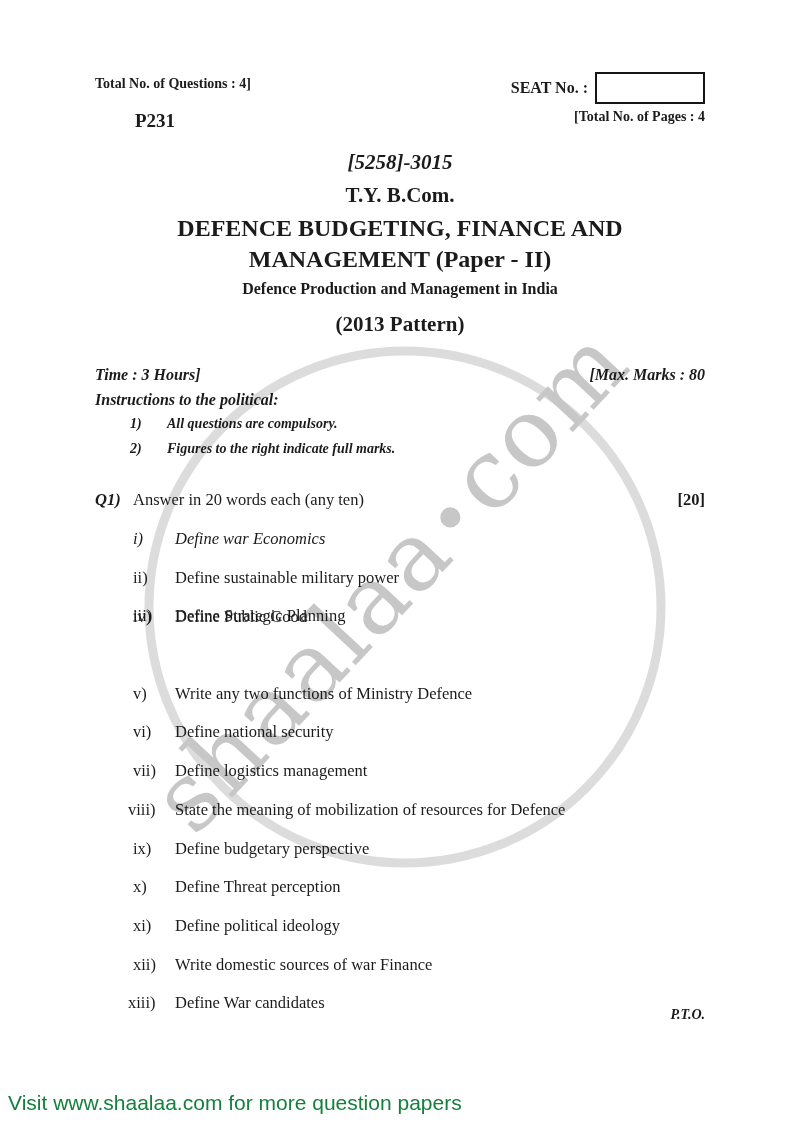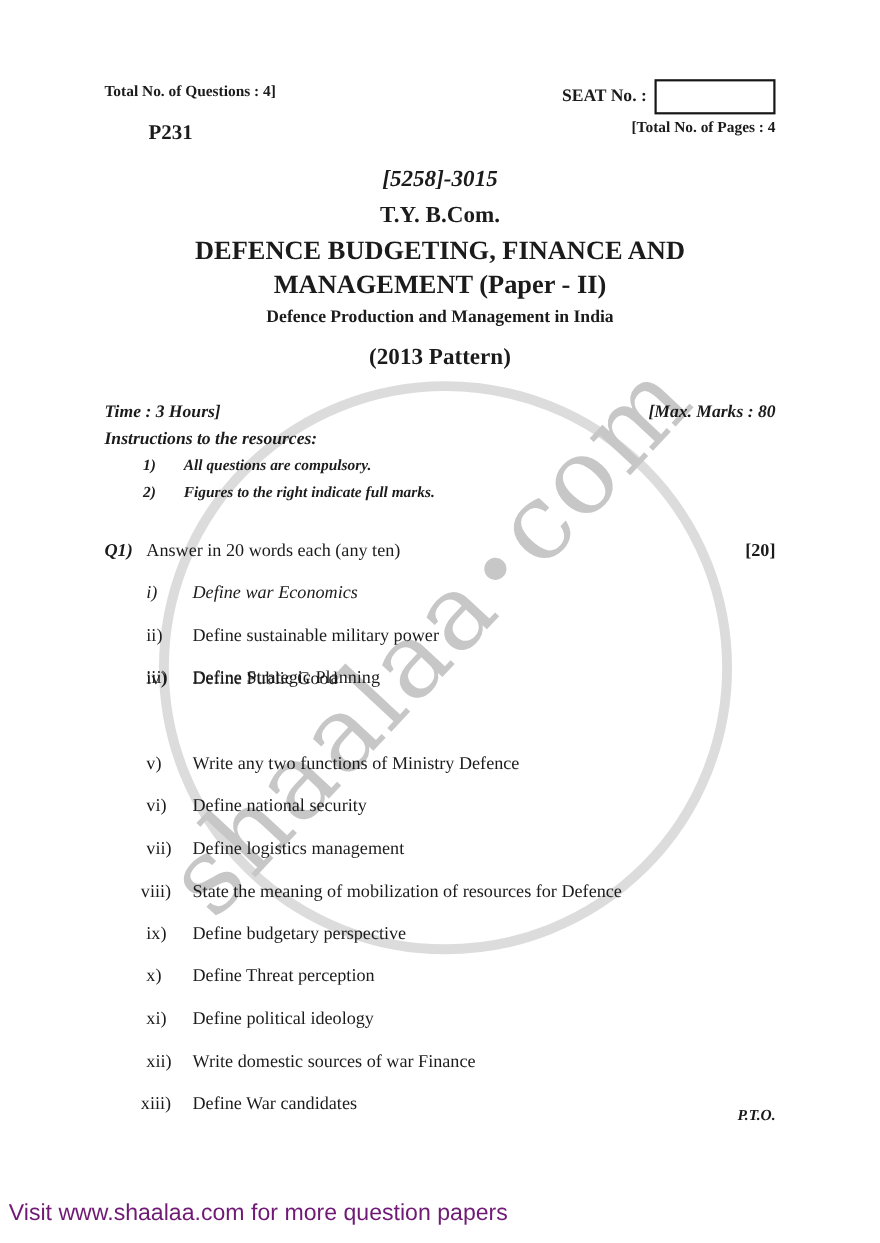--- a/index.html
+++ b/index.html
@@ -34,21 +34,21 @@
     transform:translate(-50%,-50%) rotate(-47deg);
     font-family:"DejaVu Serif",serif;font-size:96px;color:#c7c7c7;
     letter-spacing:2px;white-space:nowrap;
   }
   .wm-dot{font-size:0.72em;vertical-align:0.08em;padding:0 4px;}
   .content{position:relative;z-index:2;}
   .content .abs{z-index:2;}
   
   .footer{
     position:absolute;left:8px;top:1091px;z-index:3;
-    font-family:"Liberation Sans",sans-serif;font-size:21px;color:#701a75;
+    font-family:"Liberation Sans",sans-serif;font-size:21px;color:#15803d;
   }
 </style>
 </head>
 <body>
 
 <div class="page">
 
   <svg class="wm-layer" width="800" height="1130" viewBox="0 0 800 1130">
     <circle cx="405" cy="607" r="256" fill="none" stroke="#d8d8d8" stroke-width="9" opacity="0.9"></circle>
   </svg>
@@ -73,21 +73,21 @@
     <div class="abs center b sz24" style="top:215px;">DEFENCE BUDGETING, FINANCE AND</div>
     <div class="abs center b sz24" style="top:246px;">MANAGEMENT (Paper - II)</div>
     <div class="abs center b sz23" style="top:280px;">Defence Production and Management in India</div>
     <div class="abs center b sz21" style="top:312px;">(2013 Pattern)</div>
 
     <div class="abs meta-row">
       <span class="bi sz16">Time : 3 Hours]</span>
       <span class="bi sz16">[Max. Marks : 80</span>
     </div>
 
-    <div class="abs bi sz16" style="left:95px;top:391px;">Instructions to the resources:</div>
+    <div class="abs bi sz16" style="left:95px;top:391px;">Instructions to the political:</div>
 
     <div class="abs instr bi sz15" style="top:416px;">
       <span class="num">1)</span><span>All questions are compulsory.</span>
     </div>
     <div class="abs instr bi sz15" style="top:441px;">
       <span class="num">2)</span><span>Figures to the right indicate full marks.</span>
     </div>
 
     <div class="abs q1row sz17">
       <span class="qlbl bi">Q1)</span><span>Answer in 20 words each (any ten)</span>

